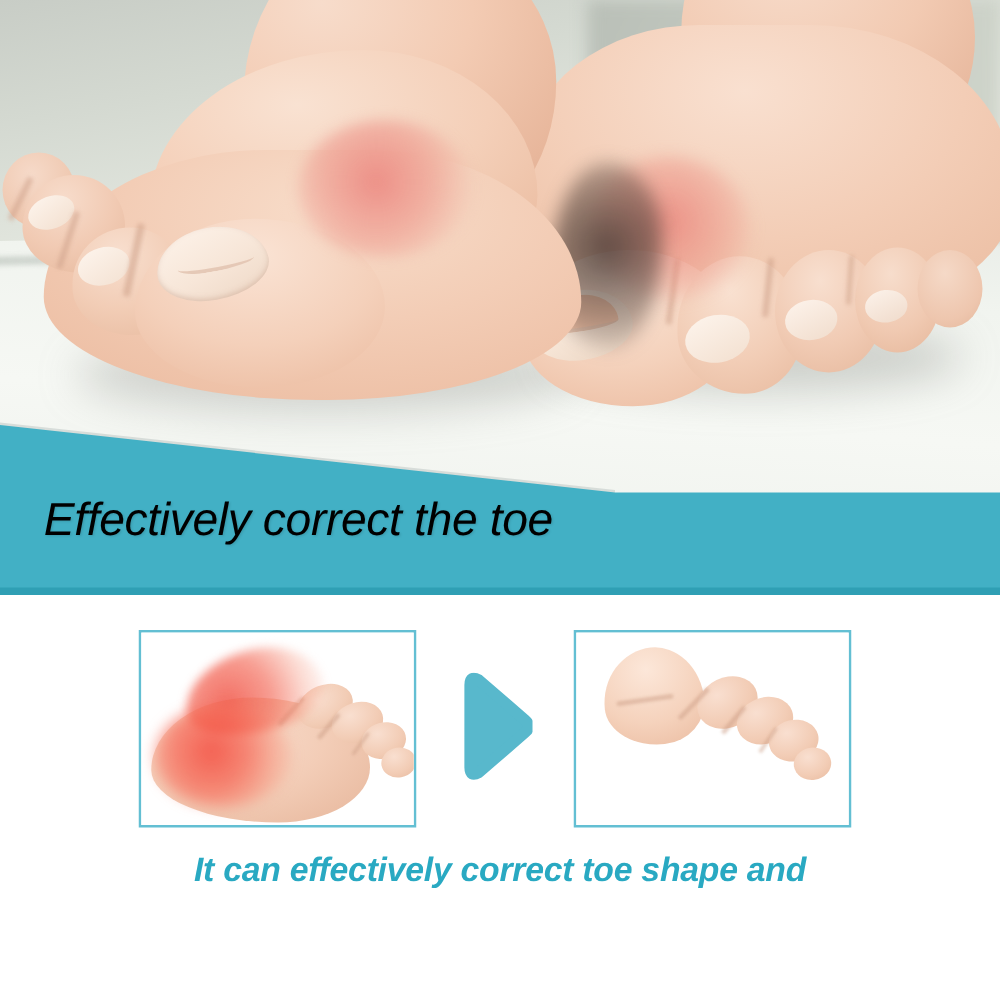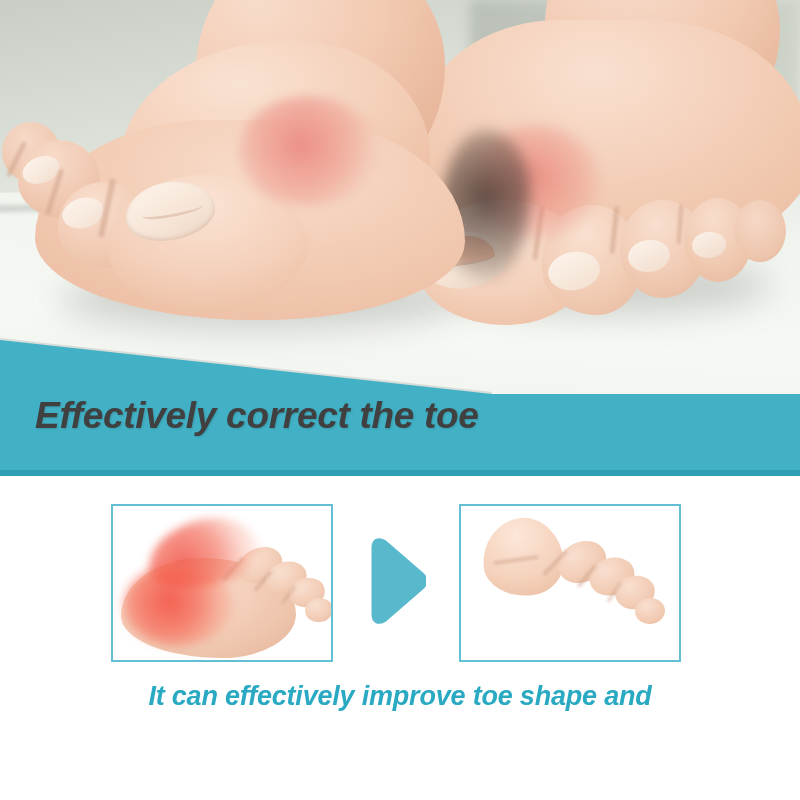--- a/index.html
+++ b/index.html
@@ -265,23 +265,23 @@
     top: 330px;
     width: 800px;
     height: 146px;
   }
   .banner svg { display: block; }
   .banner-title {
     position: absolute;
     left: 35px;
     top: 65px;
     font-size: 37px;
-    font-weight: bold;
+    font-weight: normal;
     font-style: italic;
-    color: #404040;
+    color: #000000;
     letter-spacing: -0.3px;
     text-shadow: 1px 1px 2px rgba(0,0,0,.13);
     white-space: nowrap;
   }
 
   
   .compare {
     position: absolute;
     left: 0;
     top: 476px;
@@ -489,17 +489,17 @@
         <div class="sole-toe" style="left:154px; top:70px; width:40px; height:33px; transform:rotate(-14deg);"></div>
         <div class="sole-toe" style="left:174px; top:92px; width:30px; height:26px; transform:rotate(-8deg);"></div>
         <div class="sole-crease" style="left:92px; top:40px; width:4px; height:34px; border-radius:2px; transform:rotate(44deg);"></div>
         <div class="sole-crease" style="left:124px; top:56px; width:4px; height:28px; border-radius:2px; transform:rotate(40deg);"></div>
         <div class="sole-crease" style="left:152px; top:74px; width:3px; height:24px; border-radius:2px; transform:rotate(34deg);"></div>
         <div class="sole-crease" style="left:32px; top:52px; width:46px; height:4px; border-radius:3px; transform:rotate(-8deg);"></div>
       </div>
     </div>
 
     <div class="caption">
-      <span class="caption-line">It can effectively improve toe shape and</span>
+      <span class="caption-line">It can effectively correct toe shape and</span>
     </div>
 
   </div>
 </div>
 
 </body></html>

